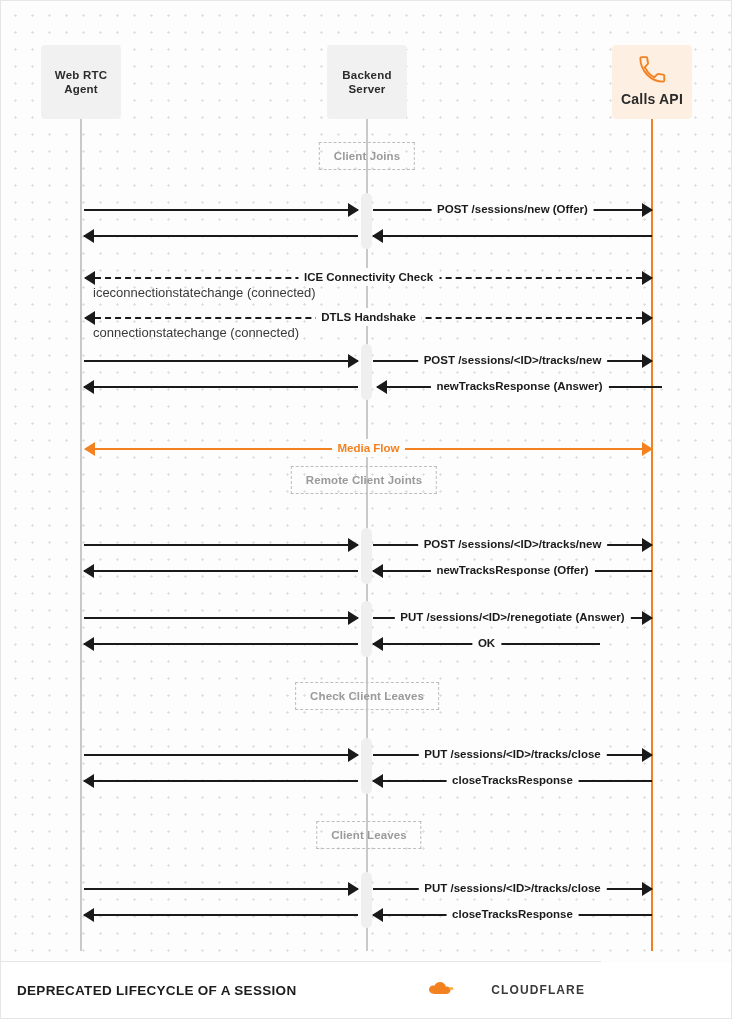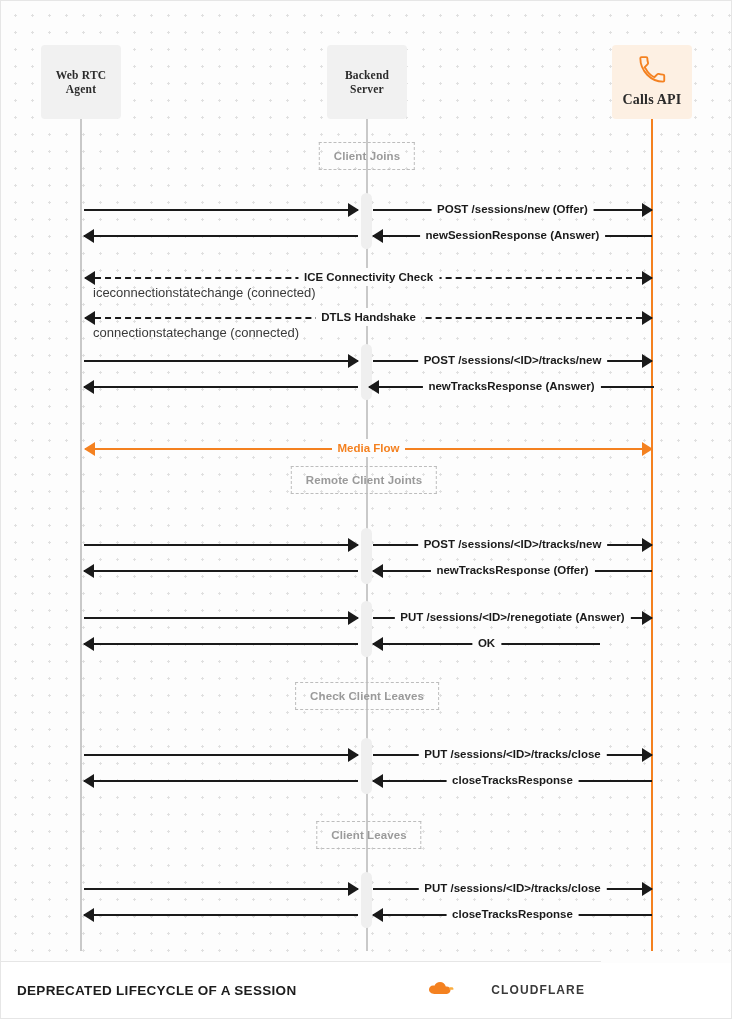--- a/index.html
+++ b/index.html
@@ -51,21 +51,20 @@
     flex-direction: column;
     align-items: center;
     justify-content: center;
     text-align: center;
     font-size: 11.5px;
     font-weight: bold;
     color: #2b2b2b;
     line-height: 1.25;
     letter-spacing: 0.2px;
     box-sizing: border-box;
-    font-family: Liberation Serif, serif;
   }
   .actor.gray { background: #f1f1f1; }
   .actor.orange { background: #fdf0e3; color: #2b2b2b; }
   .actor .calls-label { margin-top: 4px; font-size: 14px; }
 
   
   .activation {
     position: absolute;
     width: 11px;
     background: #efefef;
@@ -234,21 +233,20 @@
       <div class="label">POST /sessions/new (Offer)</div>
     </div>
 
     <div class="msg" style="left:83px; width:274px; top:226px;">
       <div class="line"></div>
       <div class="head left"></div>
     </div>
     <div class="msg" style="left:372px; width:279px; top:226px;">
       <div class="line"></div>
       <div class="head left"></div>
-      <div class="label">newSessionResponse (Answer)</div>
     </div>
 
     <div class="msg dashed" style="left:84px; width:567px; top:268px;">
       <div class="line"></div>
       <div class="head left"></div>
       <div class="head right"></div>
       <div class="label">ICE Connectivity Check</div>
       <div class="sublabel">iceconnectionstatechange (connected)</div>
     </div>
 
@@ -267,21 +265,21 @@
     <div class="msg" style="left:372px; width:279px; top:351px;">
       <div class="line"></div>
       <div class="head right"></div>
       <div class="label">POST /sessions/&lt;ID&gt;/tracks/new</div>
     </div>
 
     <div class="msg" style="left:83px; width:274px; top:377px;">
       <div class="line"></div>
       <div class="head left"></div>
     </div>
-    <div class="msg" style="left:368px; width:285px; top:377px;">
+    <div class="msg" style="left:376px; width:285px; top:377px;">
       <div class="line"></div>
       <div class="head left"></div>
       <div class="label">newTracksResponse (Answer)</div>
     </div>
 
     <div class="msg orange" style="left:84px; width:567px; top:422px;margin-top:17px;">
       <div class="line"></div>
       <div class="head left"></div>
       <div class="head right"></div>
       <div class="label">Media Flow</div>

